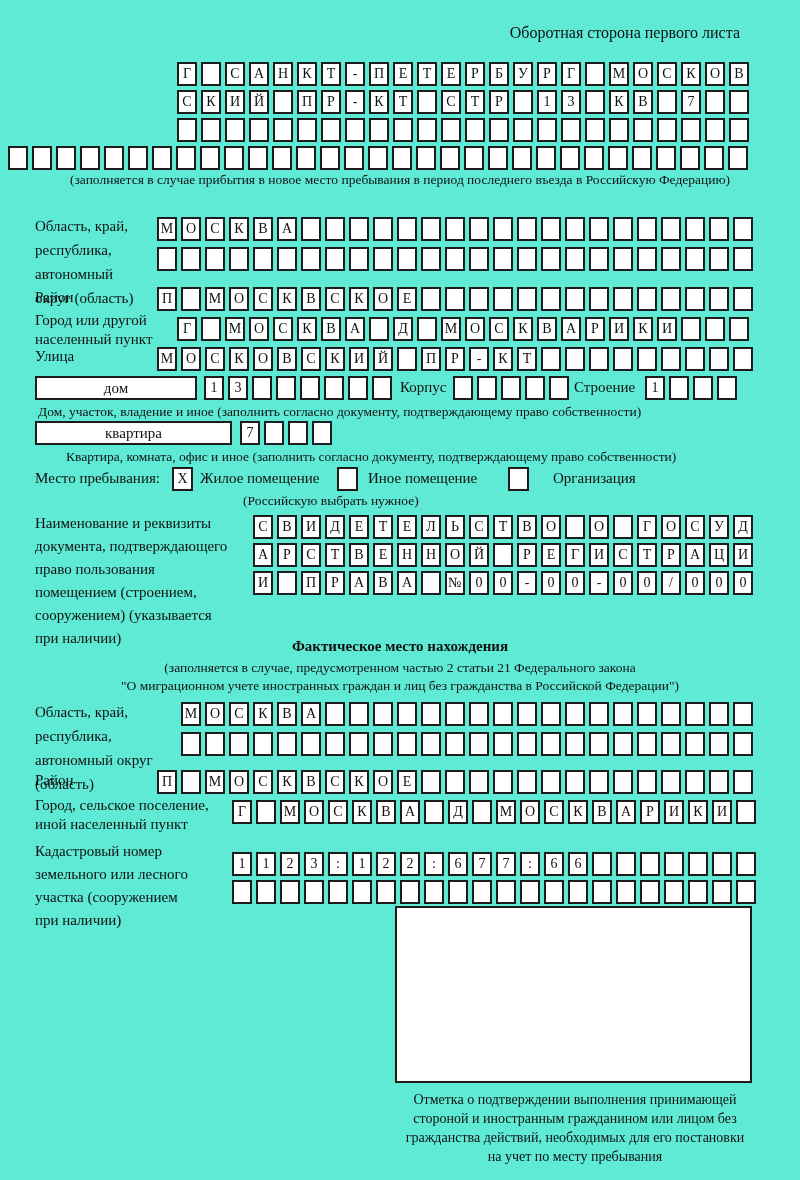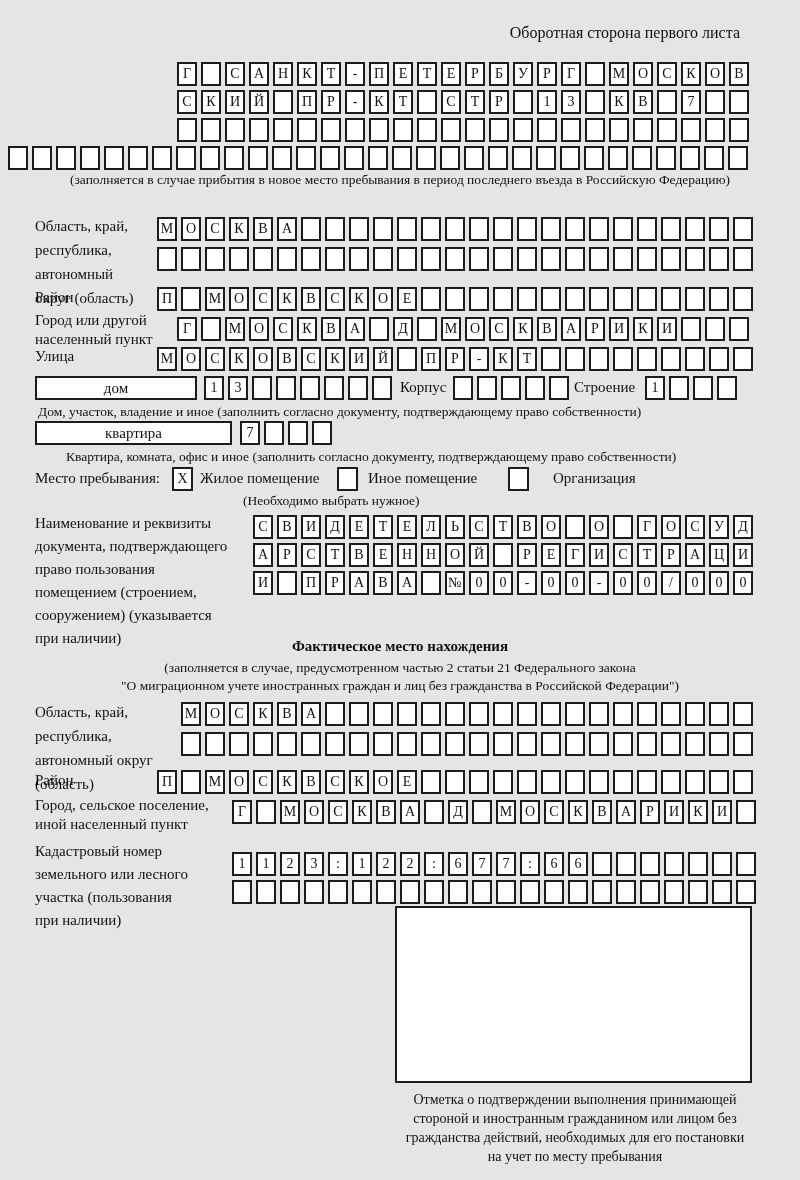--- a/index.html
+++ b/index.html
@@ -1,17 +1,17 @@
 <!DOCTYPE html>
 <html><head>
 <meta charset="utf-8">
 <style>
   html,body{margin:0;padding:0;background:#fff;}
   .page{
-    position:relative;width:800px;height:1180px;background:#e5e5e5;color:#111;
+    position:relative;width:800px;height:1180px;background:#5eead4;color:#111;
     font-family:"Liberation Serif","DejaVu Serif",serif;overflow:hidden;
   }
   .abs{position:absolute;}
   .lbl{font-size:15px;line-height:22px;white-space:pre-line;color:#111;}
   .cap{font-size:13.5px;color:#111;}
   .center{width:800px;text-align:center;left:0;}
   .bold{font-weight:bold;}
   .boxrow{display:flex;gap:4px;}
   .cbox{
     box-sizing:border-box;width:20px;height:24px;border:2px solid #1c1c1c;
@@ -338,21 +338,21 @@
     </div>
   <div class="abs cap" style="top:449px;left:38px;margin-left:28px;">Квартира, комната, офис и иное (заполнить согласно документу, подтверждающему право собственности)</div>
 
   <div class="abs inline-lbl" style="top:470px;left:35px;">Место пребывания:</div>
   <div class="abs chk" style="top:467px;left:172px;">X</div>
   <div class="abs inline-lbl" style="top:470px;left:200px;">Жилое помещение</div>
   <div class="abs chk" style="top:467px;left:337px;"></div>
   <div class="abs inline-lbl" style="top:470px;left:368px;text-align:right;">Иное помещение</div>
   <div class="abs chk" style="top:467px;left:508px;"></div>
   <div class="abs inline-lbl" style="top:470px;left:553px;">Организация</div>
-  <div class="abs cap" style="top:493px;left:243px;">(Необходимо выбрать нужное)</div>
+  <div class="abs cap" style="top:493px;left:243px;">(Российскую выбрать нужное)</div>
 
   <div class="abs lbl" style="top:512px;left:35px;width:215px;line-height:23px;">Наименование и реквизиты
 документа, подтверждающего
 право пользования
 помещением (строением,
 сооружением) (указывается
 при наличии)</div>
   <div class="abs boxrow" style="top:515px;left:253px;">
       <div class="cbox">С</div>
       <div class="cbox">В</div>
@@ -535,21 +535,21 @@
       <div class="cbox">А</div>
       <div class="cbox">Р</div>
       <div class="cbox">И</div>
       <div class="cbox">К</div>
       <div class="cbox">И</div>
       <div class="cbox"></div>
     </div>
 
   <div class="abs lbl" style="top:840px;left:35px;width:185px;line-height:23px;">Кадастровый номер
 земельного или лесного
-участка (пользования
+участка (сооружением
 при наличии)</div>
   <div class="abs boxrow" style="top:852px;left:232px;">
       <div class="cbox">1</div>
       <div class="cbox">1</div>
       <div class="cbox">2</div>
       <div class="cbox">3</div>
       <div class="cbox">:</div>
       <div class="cbox">1</div>
       <div class="cbox">2</div>
       <div class="cbox">2</div>

